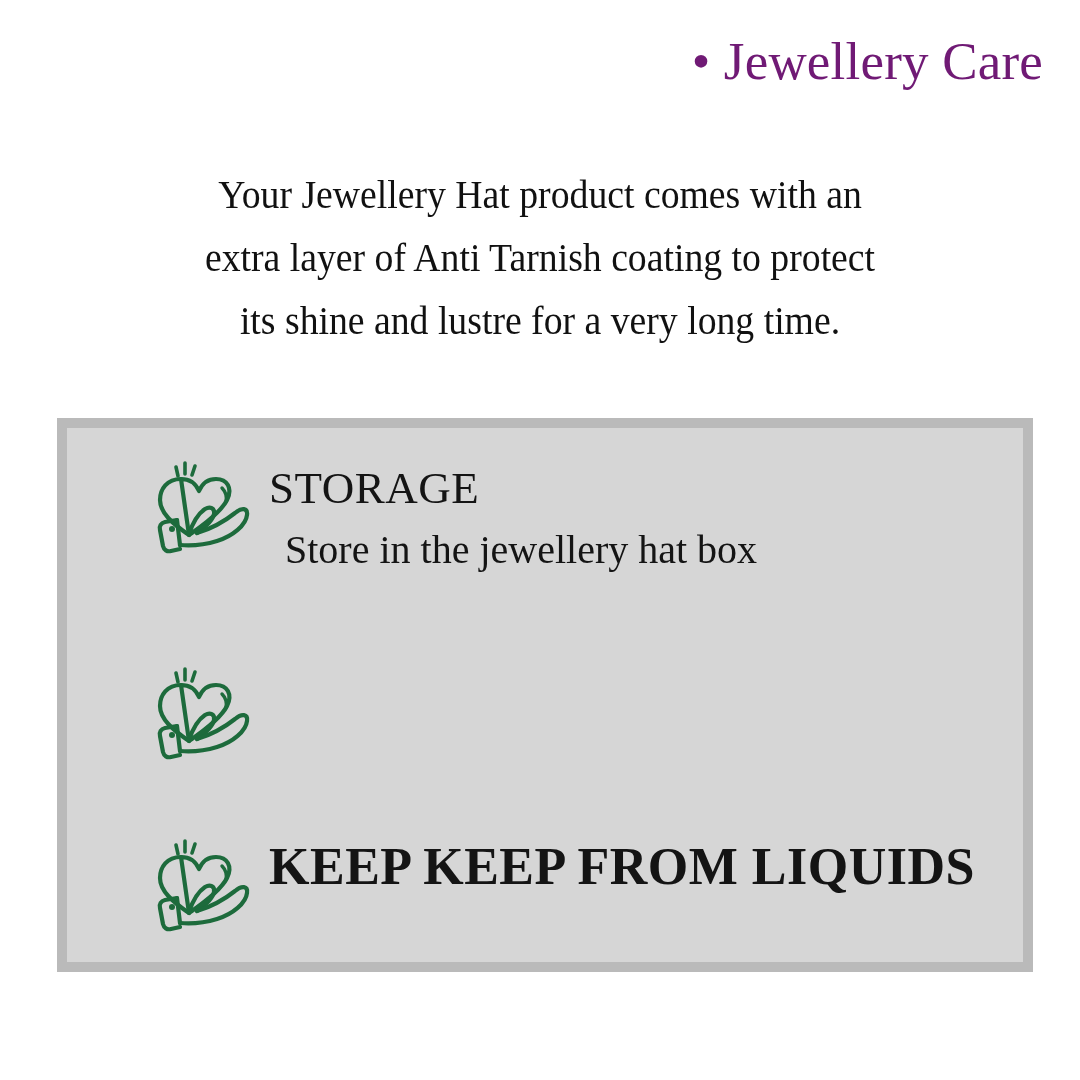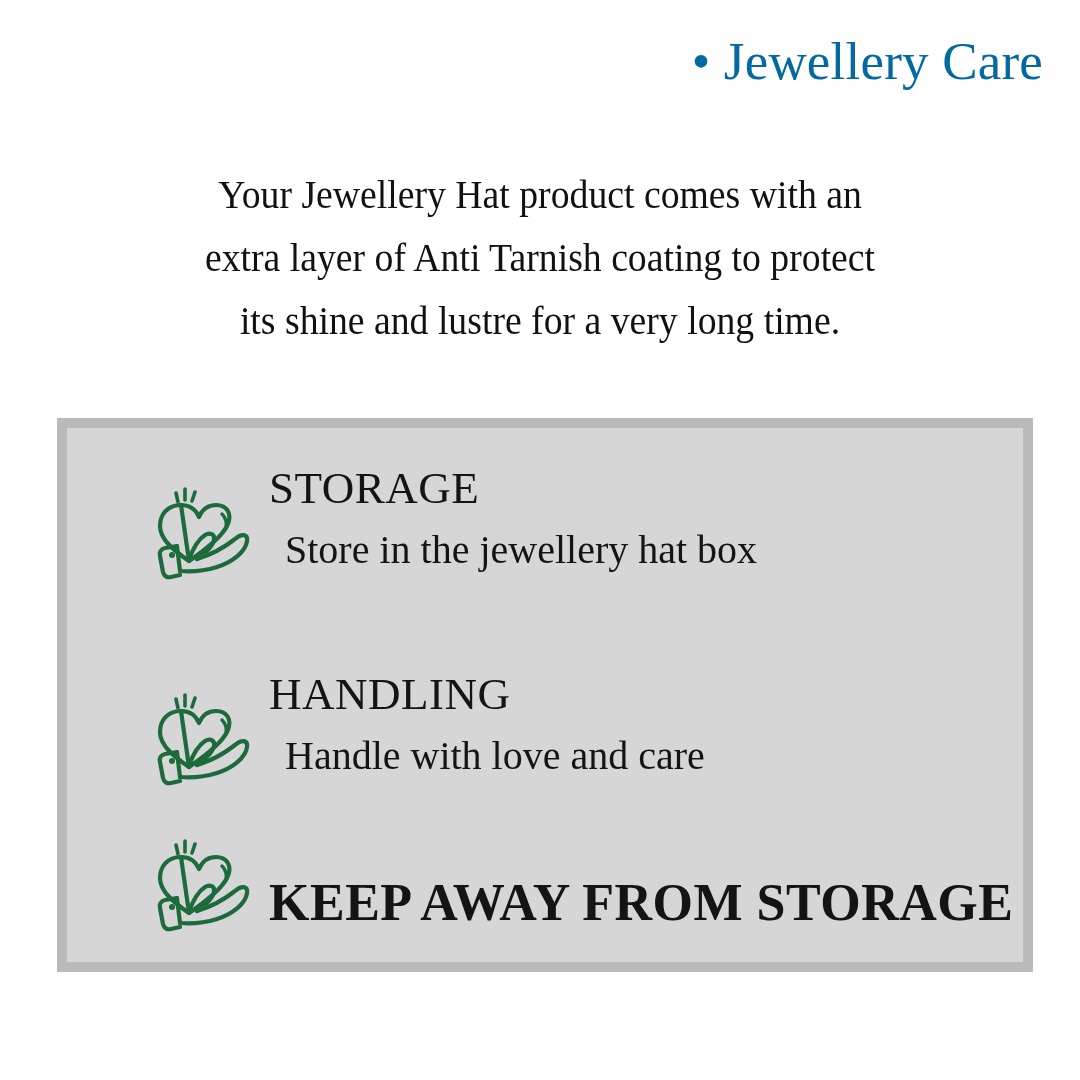--- a/index.html
+++ b/index.html
@@ -20,21 +20,21 @@
   .page-title {
     position: absolute;
     top: 28px;
     left: 0;
     width: 1043px;
     text-align: right;
     font-family: "Liberation Serif", "DejaVu Serif", serif;
     font-size: 53px;
     line-height: 66px;
     letter-spacing: 0.2px;
-    color: #0369a1;
+    color: #701a75;
     white-space: nowrap;
   }
 
   
   .intro {
     position: absolute;
     top: 163px;
     left: 60px;
     width: 960px;
     text-align: center;
@@ -64,21 +64,21 @@
     position: absolute;
     left: 0;
     top: 0;
     width: 100%;
     height: 100%;
   }
 
   .care-row {
     position: absolute;
     display: flex;
-    align-items: flex-end;
+    align-items: flex-start;
   }
   .care-row.row-0 { left: 80px; top: 22px; }
   .care-row.row-1 { left: 80px; top: 228px; }
   .care-row.row-2 { left: 80px; top: 400px; }
 
   .care-icon {
     width: 108px;
     height: 104px;
     flex: 0 0 108px;
     margin-right: 14px;
@@ -164,43 +164,37 @@
           <path d="M29 17 L31 26" stroke-width="3.6"></path>
           <path d="M38 13 L38 24" stroke-width="3.6"></path>
           <path d="M48 16 L45 25" stroke-width="3.6"></path>
           <path d="M42 84 C46 72 52 63 58 59 C63 56 68 58 67 64 C66 70 60 76 50 83"></path>
           <path d="M50 83 C63 79 78 71 88 63 C95 57 101 58 100 65 C99 75 86 86 70 91 C57 95 44 96 33 95"></path>
           <path d="M33 95 L30 70"></path>
           <path d="M30 70 L18 72 C14 73 12 76 13 80 L16 96 C17 100 20 102 24 101 L33 99"></path>
           <circle cx="25" cy="79" r="3" fill="#1d6b3c" stroke="none"></circle>
         </svg>
       </span>
-      <span class="care-text">
-        <span class="care-heading">HANDLING</span>
-        <span class="care-desc">
-          <span class="d-line">Handle with love and care</span>
-        </span>
-      </span>
     </div>
 
     <div class="care-row row-2">
       <span class="care-icon">
         <svg viewBox="0 0 108 104" xmlns="http://www.w3.org/2000/svg" fill="none" stroke="#1d6b3c" stroke-width="4.2" stroke-linecap="round" stroke-linejoin="round">
           <path d="M34 29 C20 29 13 39 13 50 C13 63 26 74 42 85"></path>
           <path d="M42 85 C58 74 74 62 80 50 C86 38 80 29 69 29 C61 29 55 34 52 41 C49 34 43 29 34 29 Z"></path>
           <path d="M75 38 C79 42 80 47 79 52" stroke-width="3.4"></path>
           <path d="M29 17 L31 26" stroke-width="3.6"></path>
           <path d="M38 13 L38 24" stroke-width="3.6"></path>
           <path d="M48 16 L45 25" stroke-width="3.6"></path>
           <path d="M42 84 C46 72 52 63 58 59 C63 56 68 58 67 64 C66 70 60 76 50 83"></path>
           <path d="M50 83 C63 79 78 71 88 63 C95 57 101 58 100 65 C99 75 86 86 70 91 C57 95 44 96 33 95"></path>
           <path d="M33 95 L30 70"></path>
           <path d="M30 70 L18 72 C14 73 12 76 13 80 L16 96 C17 100 20 102 24 101 L33 99"></path>
           <circle cx="25" cy="79" r="3" fill="#1d6b3c" stroke="none"></circle>
         </svg>
       </span>
       <span class="care-text">
-        <span class="care-heading big">KEEP AWAY FROM STORAGE</span>
+        <span class="care-heading big">KEEP KEEP FROM LIQUIDS</span>
       </span>
     </div>
 
   </div>
 </div>
 
 </body></html>

